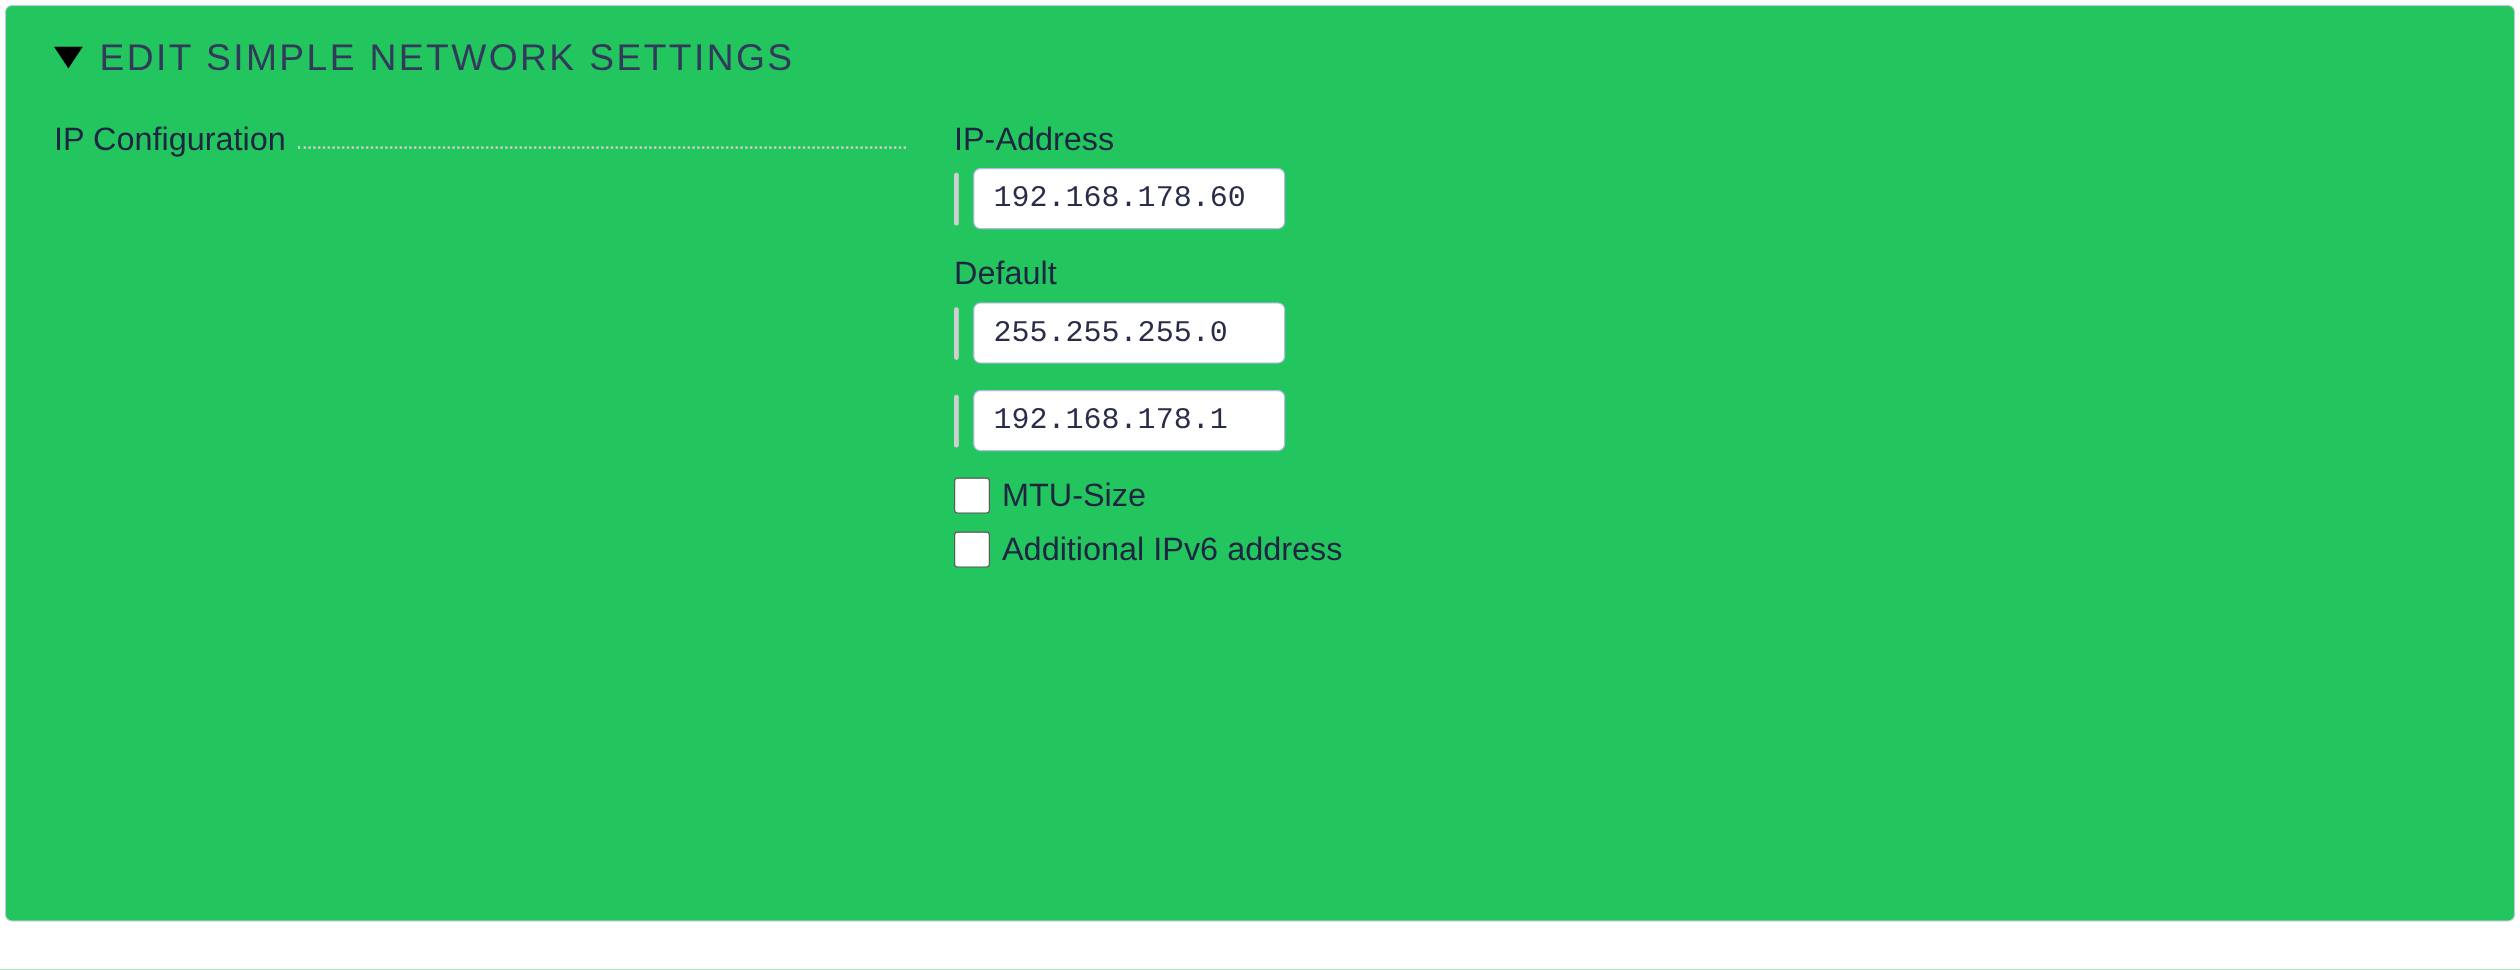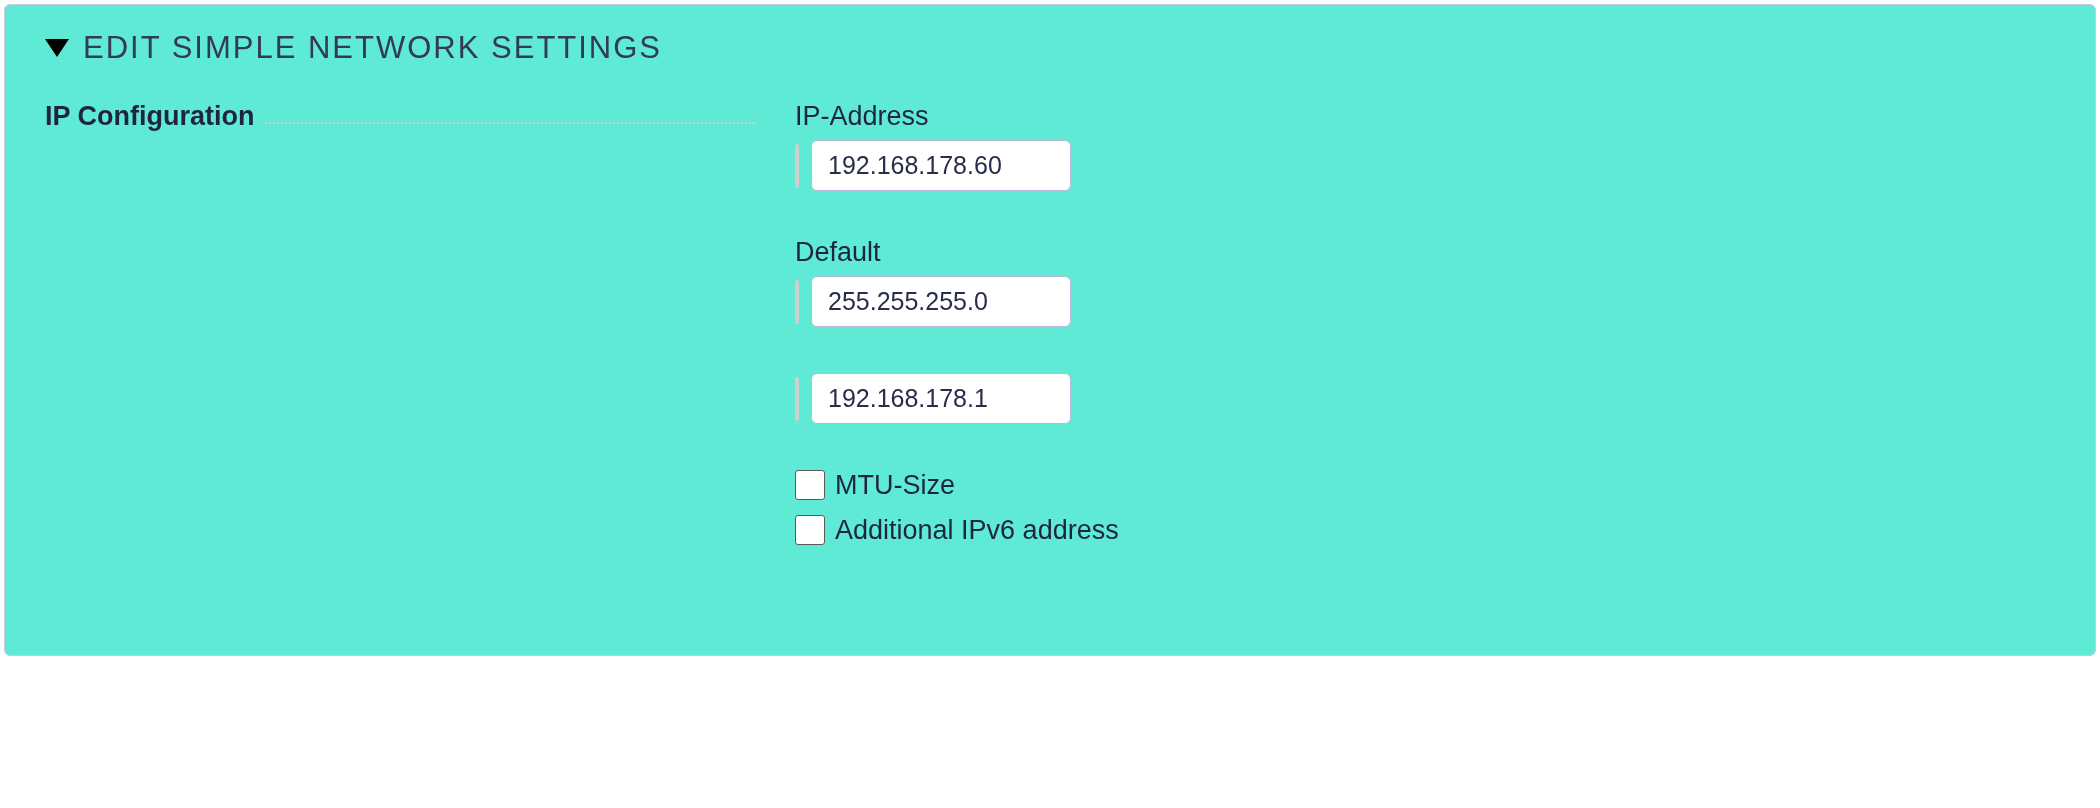--- a/index.html
+++ b/index.html
@@ -10,22 +10,22 @@
     body {
       font-family: "Segoe UI", "Helvetica Neue", Arial, sans-serif;
       background: #ffffff;
       padding: 4px;
     }
     .panel {
       border: 1px solid #c6cce0;
       border-radius: 6px;
       padding: 25px 40px 35px 40px;
       width: 2092px;
-      height: 652px;
-      background: #5eead4;
+      height: 764px;
+      background: #22c55e;
     }
     .panel-header {
       display: flex;
       align-items: center;
       gap: 14px;
       margin-bottom: 35px;
       cursor: pointer;
     }
     .caret-down {
       width: 0;
@@ -44,37 +44,37 @@
       display: flex;
       align-items: flex-start;
     }
     .left-col {
       width: 740px;
       display: flex;
       align-items: center;
     }
     .section-label {
       font-size: 27px;
-      font-weight: 700;
+      font-weight: 400;
       color: #1f2540;
       white-space: nowrap;
       padding-right: 10px;
     }
     .dotted-line {
       flex: 1;
       border-bottom: 2px dotted #cfcfcf;
       height: 1px;
       margin-top: 12px;
       margin-right: 30px;
     }
     .right-col {
       padding-left: 10px;
     }
     .field-group {
-      margin-bottom: 46px;
+      margin-bottom: 22px;
     }
     .field-label {
       font-size: 27px;
       color: #1f2540;
       margin-bottom: 8px;
       display: flex;
       align-items: center;
       gap: 10px;
     }
     .input-wrap {
@@ -87,21 +87,21 @@
       height: 44px;
       background: #cfcfcf;
       border-radius: 2px;
     }
     .text-input {
       border: 1px solid #b7badf;
       border-radius: 6px;
       padding: 10px 16px;
       font-size: 25px;
       color: #2a2d4a;
-      font-family: Liberation Sans, sans-serif;
+      font-family: Liberation Mono, monospace;
       width: 260px;
       background: #ffffff;
     }
     .checkbox {
       width: 30px;
       height: 30px;
       border: 1px solid #5a5a5a;
       border-radius: 3px;
       display: inline-flex;
       align-items: center;

